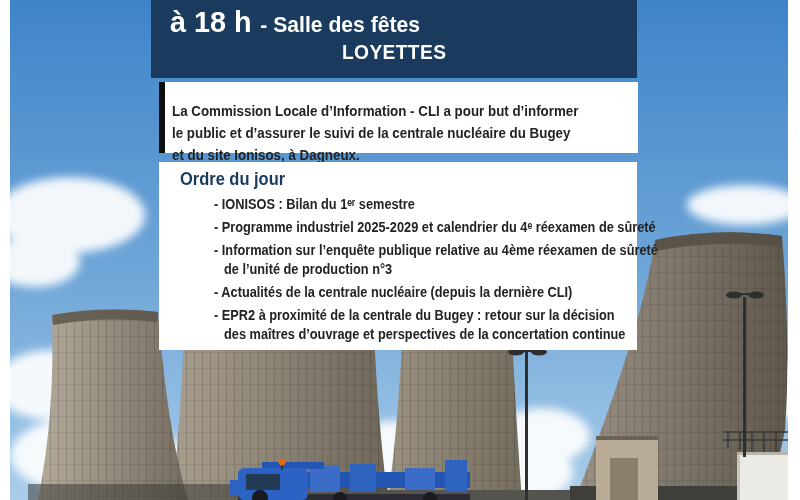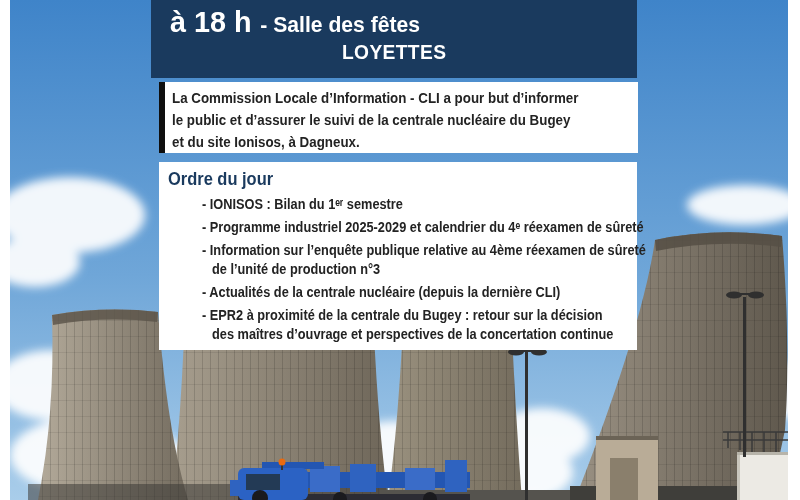--- a/index.html
+++ b/index.html
@@ -22,30 +22,30 @@
   .hline1{display:flex;align-items:baseline;white-space:nowrap;
           transform:scaleX(.96);transform-origin:0 0}
   .time{font-size:30px;font-weight:700}
   .venue{font-size:22px;font-weight:700;margin-left:9px}
   .city{font-size:20px;font-weight:700;letter-spacing:.4px;margin-top:2px;
         transform:scaleX(.96);transform-origin:0 0}
 
   .intro{
     left:159px;top:82px;width:479px;height:71px;
     background:#fff;border-left:6px solid #0f0f0f;
-    padding:5px 4px 0 7px;color:#232323;
+    padding:18px 4px 0 7px;color:#232323;
   }
   .intro .ln{
     font-size:15px;font-weight:700;line-height:22px;white-space:nowrap;
     transform:scaleX(.89);transform-origin:0 0;
   }
 
   .ordre{
     left:159px;top:162px;width:478px;height:188px;
-    background:#fff;padding:7px 0 0 9px;color:#232323;
+    background:#fff;padding:7px 0 0 21px;color:#232323;
   }
   .ordre .title{
     font-size:17.5px;font-weight:700;color:var(--navy,#1a3a5e);
     margin:0 0 5px 0;transform:scaleX(.94);transform-origin:0 0;
   }
   .item{
     font-size:14.5px;font-weight:700;line-height:19px;
     margin:4px 0 0 34px;white-space:nowrap;
     transform:scaleX(.88);transform-origin:0 0;
   }

